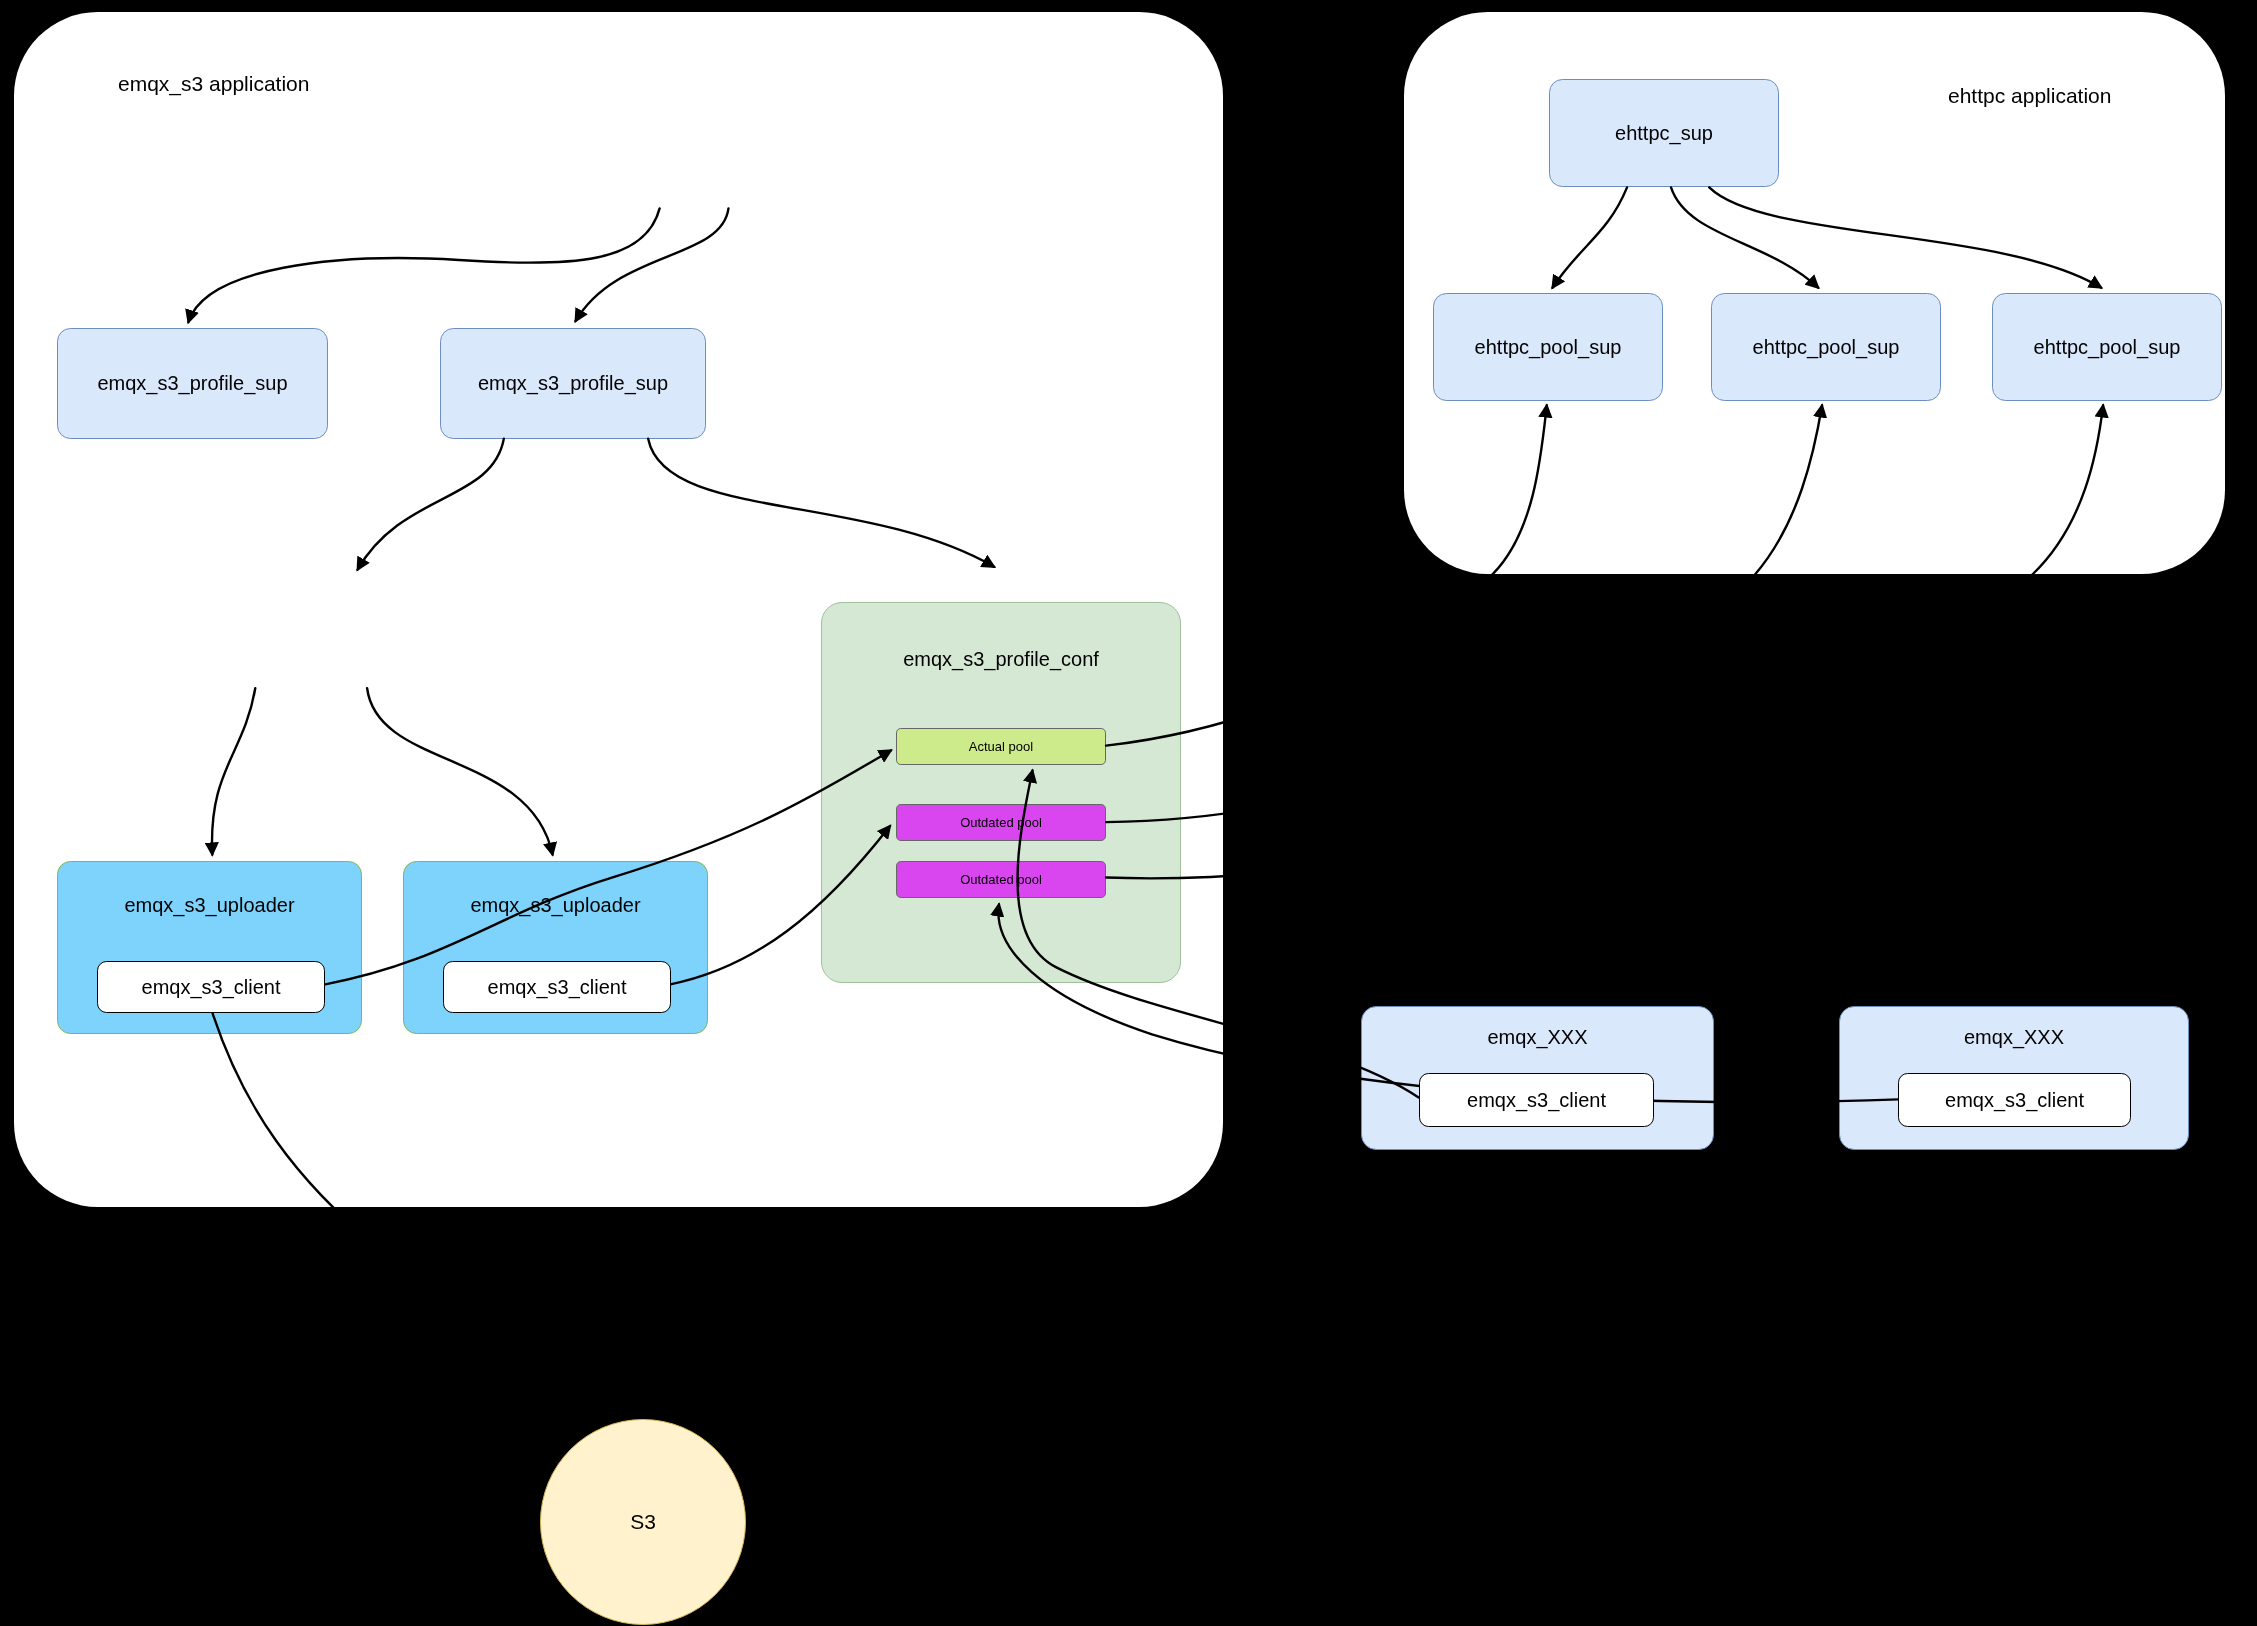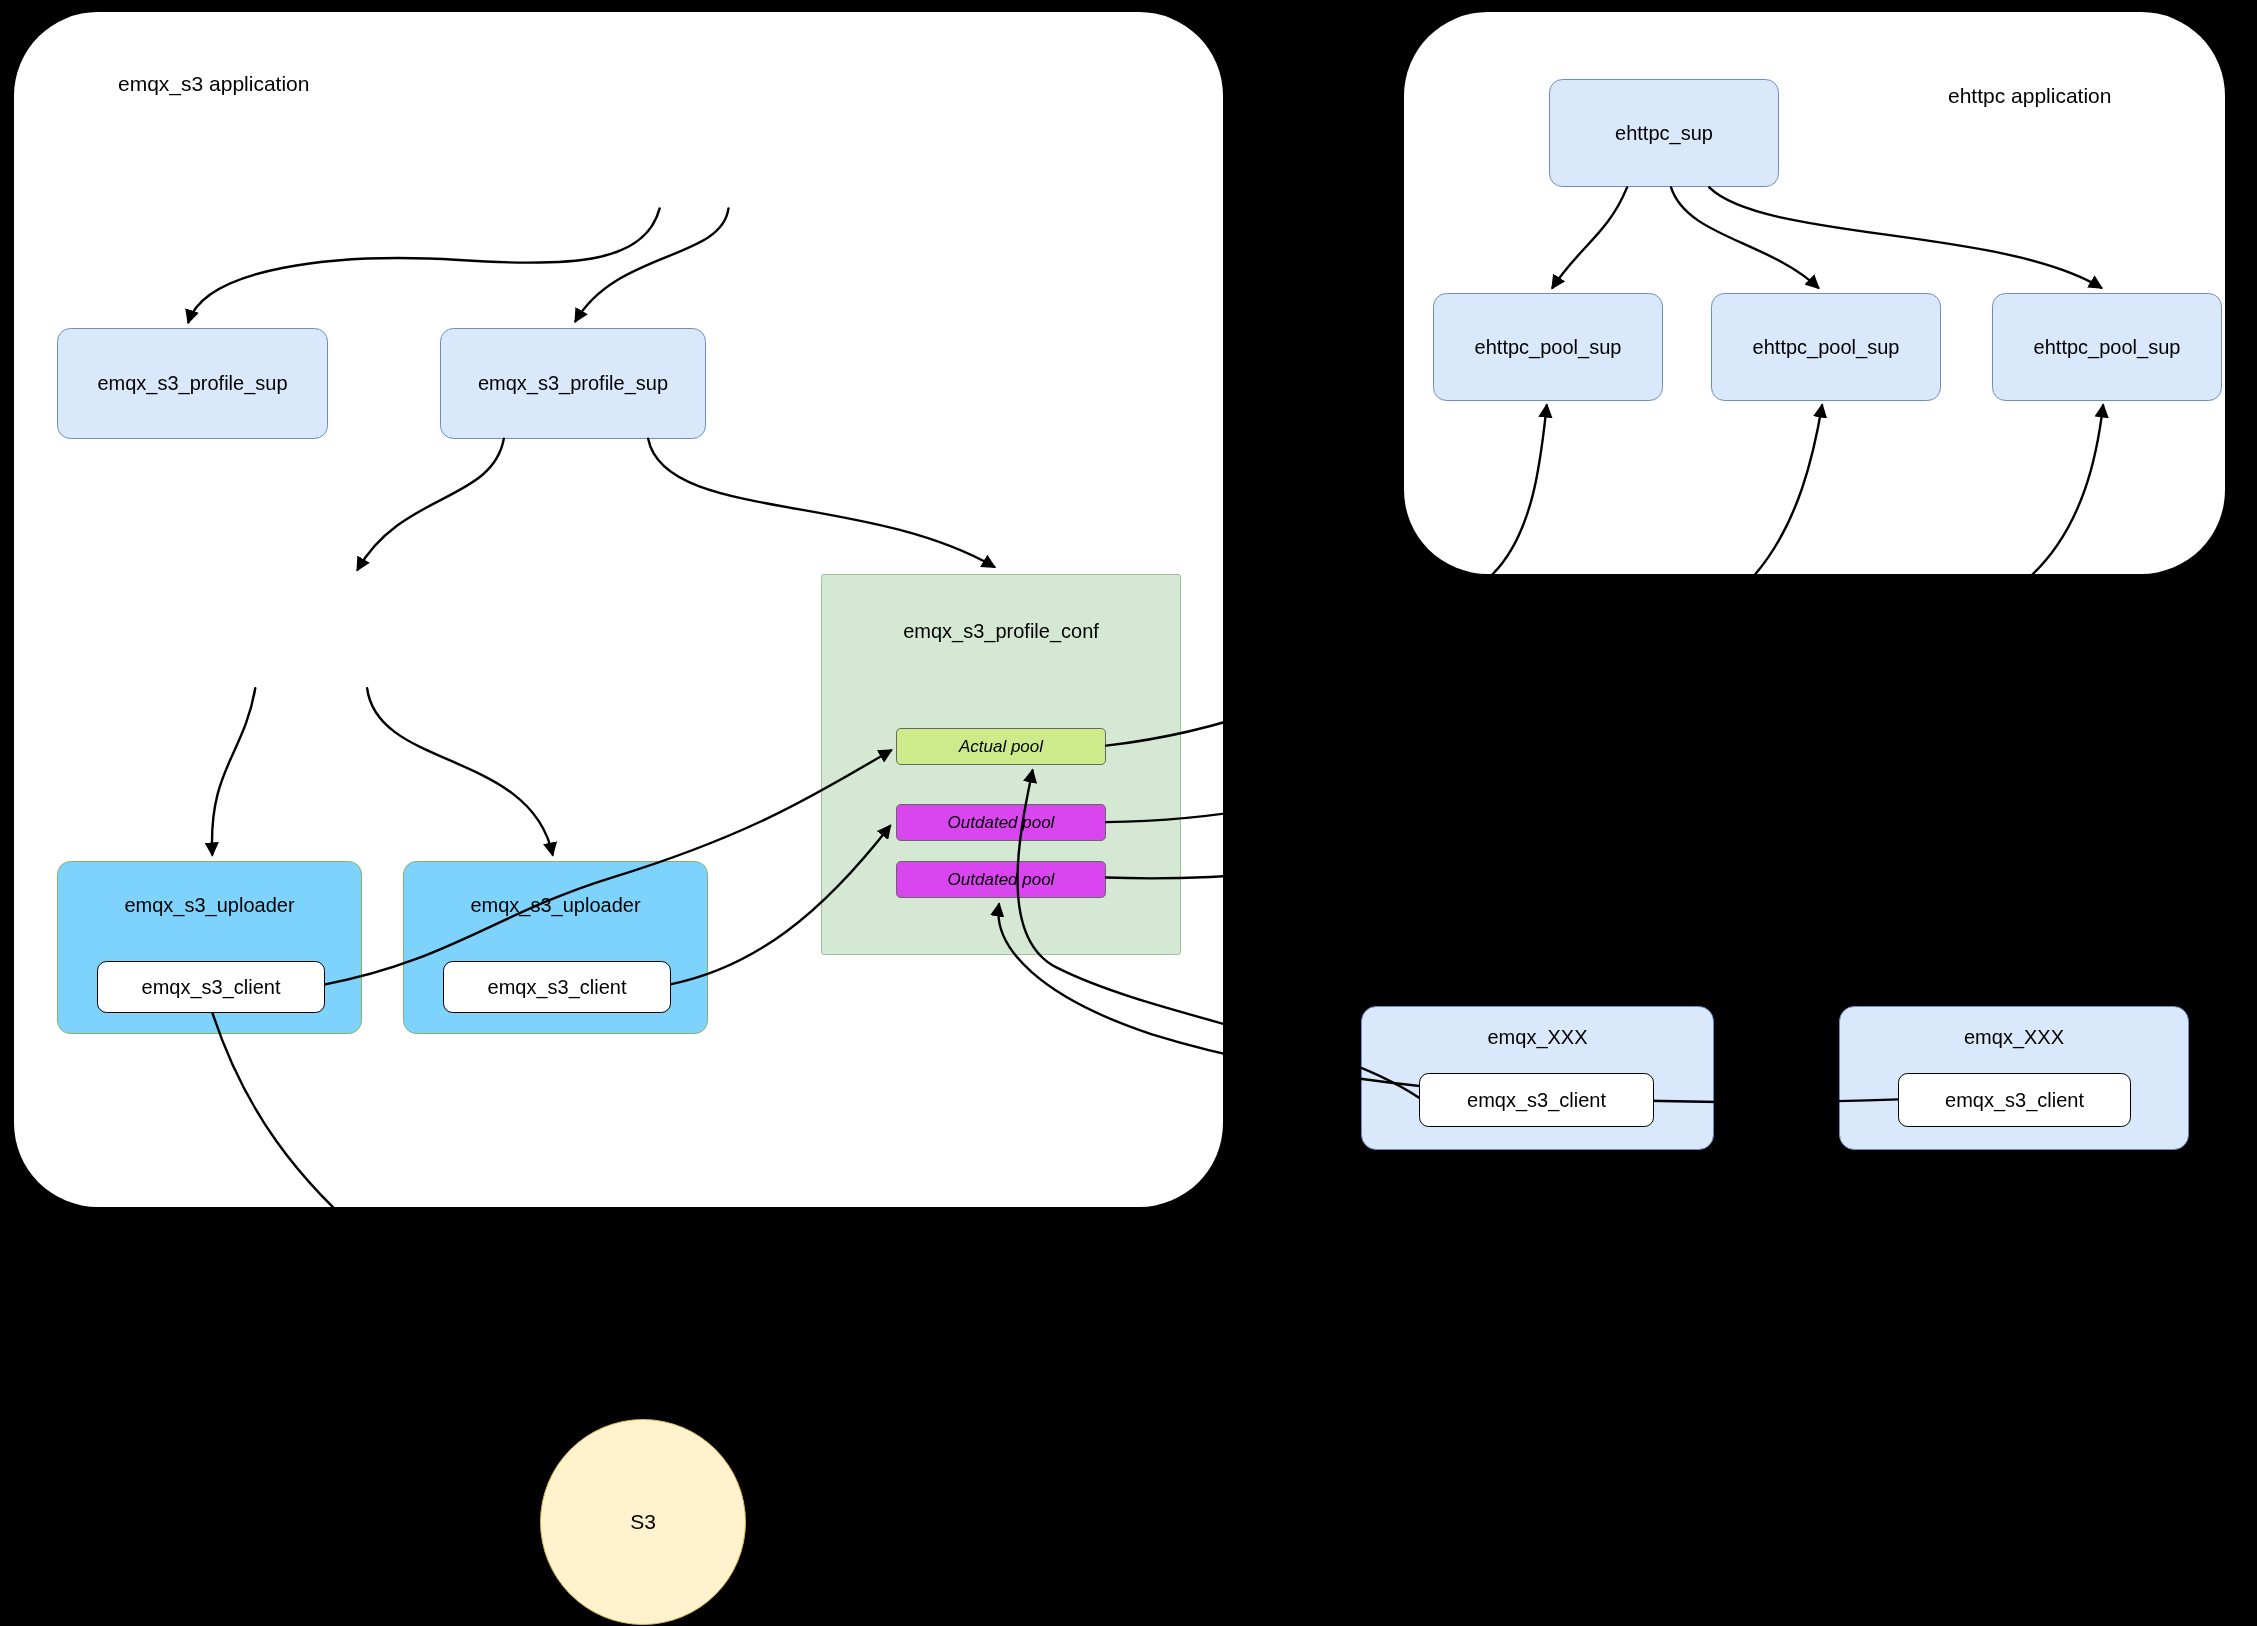--- a/index.html
+++ b/index.html
@@ -40,21 +40,22 @@
   .blue {
     background: #dae8fc;
     border: 1.9px solid #6c8ebf;
     border-radius: 13.4px;
   }
   .green-panel {
     position: absolute;
     box-sizing: border-box;
     background: #d5e8d4;
     border: 1.4px solid #9fc29b;
-    border-radius: 3px;
+    border-radius: 21px;
+    margin-top: 28px;
   }
   .green-box {
     position: absolute;
     box-sizing: border-box;
     background: #7dd3fc;
     border: 1.9px solid #82b366;
     border-radius: 13.4px;
   }
   .container-label {
     position: absolute;
@@ -76,24 +77,23 @@
     font-size: 20px;
     white-space: nowrap;
     z-index: 6;
   }
   .pool {
     position: absolute;
     box-sizing: border-box;
     display: flex;
     align-items: center;
     justify-content: center;
-    font-size: 17px;
+    font-size: 13px;
     border-radius: 4.8px;
     white-space: nowrap;
-    font-style: italic;
   }
   .pool-actual {
     background: #cdeb8b;
     border: 1.9px solid #666666;
   }
   .pool-outdated {
     background: #d946ef;
     border: 1.9px solid #666666;
   }
   .circle {

